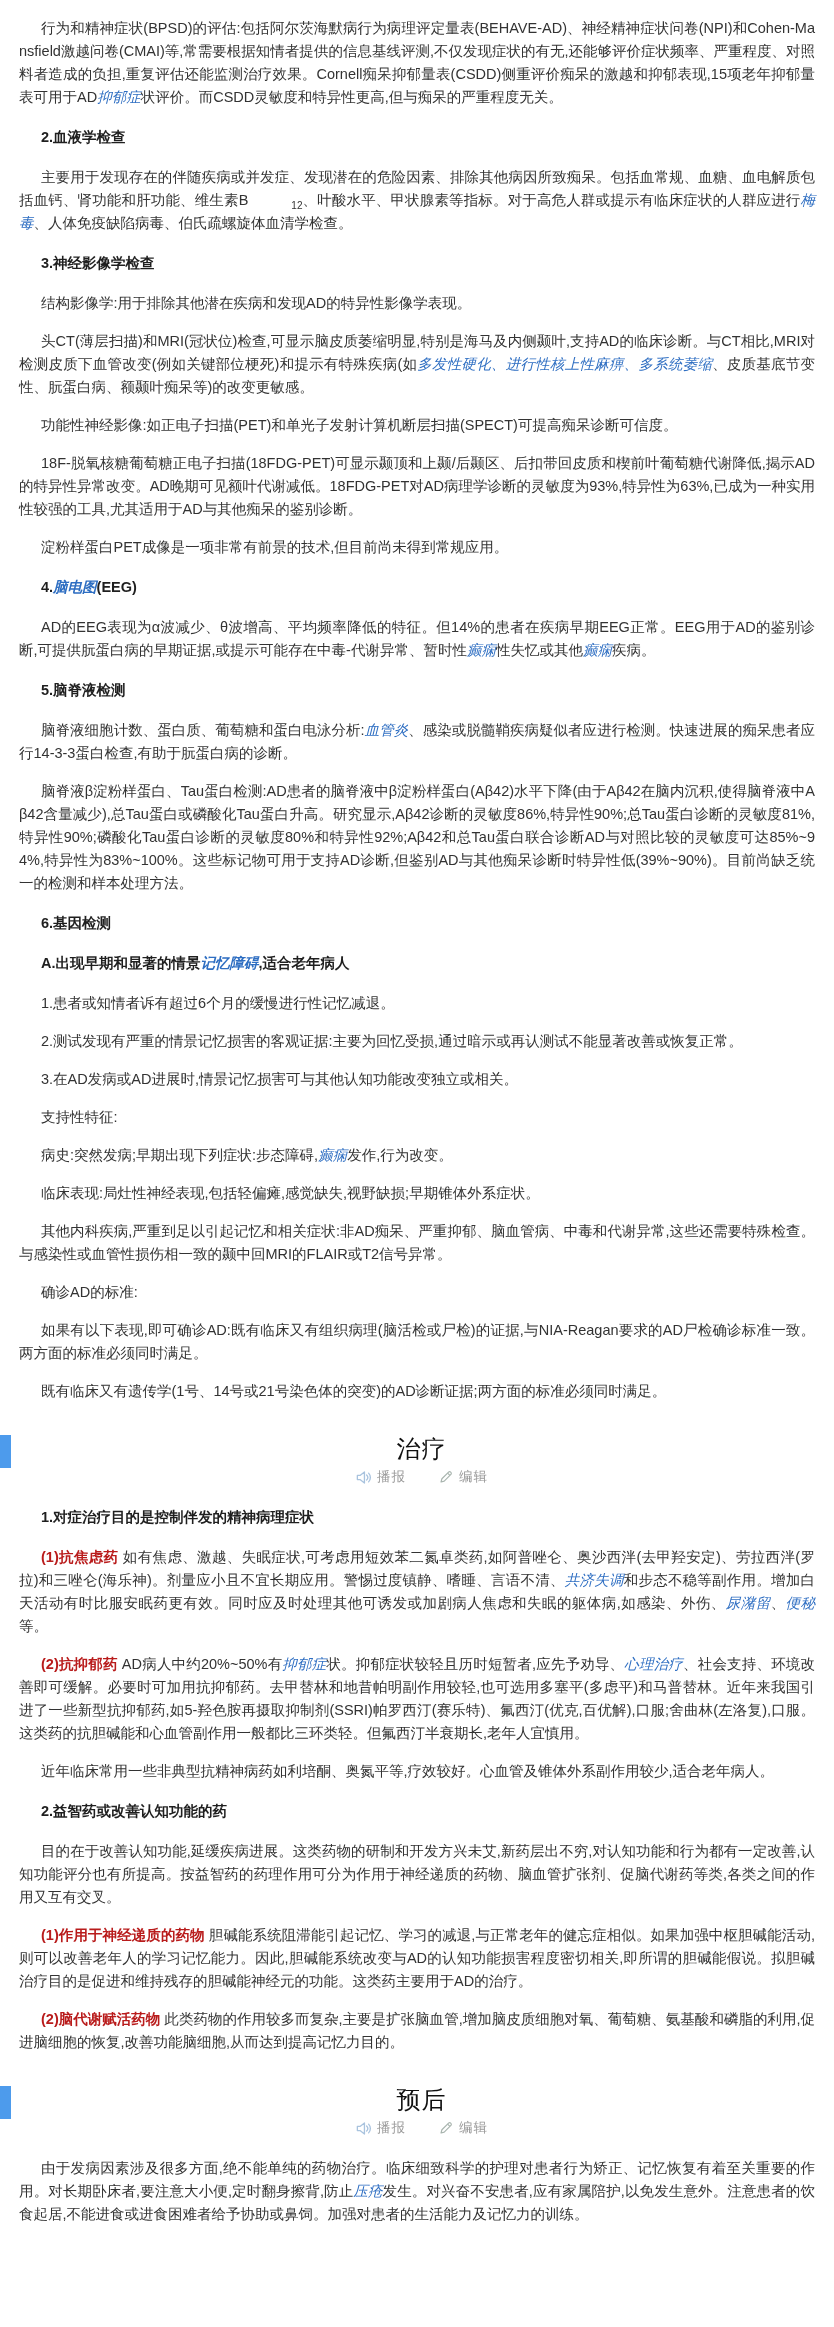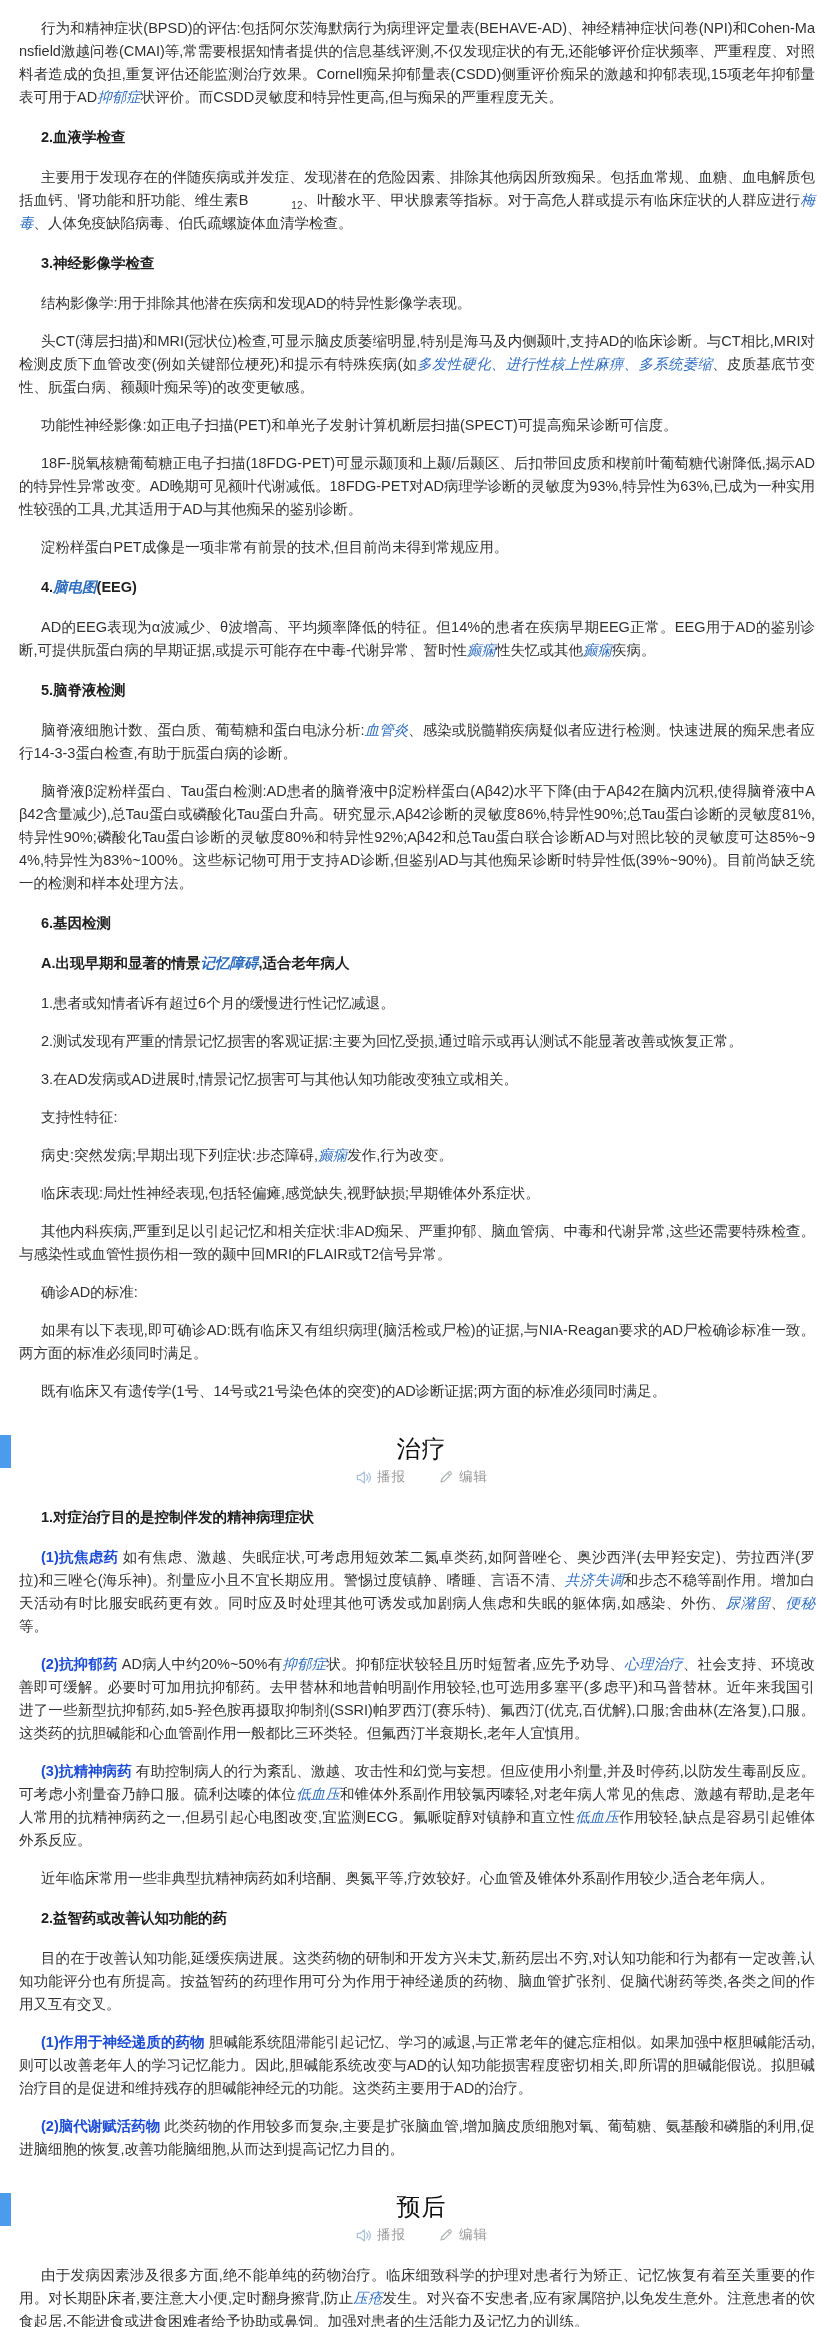--- a/index.html
+++ b/index.html
@@ -13,21 +13,21 @@
   p.paragraph, p.subhead{
     font-size:14.5px;
     line-height:23px;
     margin:15px 0;
     text-align:justify;
     text-indent:22px;
     color:#333;
     word-break:break-all;
   }
   p.subhead{font-weight:bold;color:#1f1f1f;margin:17px 0;}
-  p .b{font-weight:bold;color:#1d4ed8;}
+  p .b{font-weight:bold;color:#b91c1c;}
   a.term{color:var(--link,#2e6ec2);text-decoration:none;cursor:pointer;font-style:italic;}
   p.subhead a.term{font-weight:bold;}
   sub{font-size:10px;line-height:0;margin-left:43px;}
   h2.sec{
     position:relative;
     display:flex;
     align-items:center;
     margin:30px 0 20px 0;
     padding-left:9px;
     font-weight:400;
@@ -111,21 +111,20 @@
               <path d="M10.8 4.6l2.6 2.6" stroke="#a8b4ae" stroke-width="1.3"></path>
             </svg>
           </span>
           <span class="lbl">编辑</span>
         </span>
       </span>
     </h2>
     <p class="subhead"><span>1.对症治疗目的是控制伴发的精神病理症状</span></p>
     <p class="paragraph"><span class="b">(1)抗焦虑药</span><span> 如有焦虑、激越、失眠症状,可考虑用短效苯二氮卓类药,如阿普唑仑、奥沙西泮(去甲羟安定)、劳拉西泮(罗拉)和三唑仑(海乐神)。剂量应小且不宜长期应用。警惕过度镇静、嗜睡、言语不清、</span><a class="term">共济失调</a><span>和步态不稳等副作用。增加白天活动有时比服安眠药更有效。同时应及时处理其他可诱发或加剧病人焦虑和失眠的躯体病,如感染、外伤、</span><a class="term">尿潴留</a><span>、</span><a class="term">便秘</a><span>等。</span></p>
     <p class="paragraph"><span class="b">(2)抗抑郁药</span><span> AD病人中约20%~50%有</span><a class="term">抑郁症</a><span>状。抑郁症状较轻且历时短暂者,应先予劝导、</span><a class="term">心理治疗</a><span>、社会支持、环境改善即可缓解。必要时可加用抗抑郁药。去甲替林和地昔帕明副作用较轻,也可选用多塞平(多虑平)和马普替林。近年来我国引进了一些新型抗抑郁药,如5-羟色胺再摄取抑制剂(SSRI)帕罗西汀(赛乐特)、氟西汀(优克,百优解),口服;舍曲林(左洛复),口服。这类药的抗胆碱能和心血管副作用一般都比三环类轻。但氟西汀半衰期长,老年人宜慎用。</span></p>
-    <p class="paragraph"><span class="b">(3)抗精神病药</span><span> 有助控制病人的行为紊乱、激越、攻击性和幻觉与妄想。但应使用小剂量,并及时停药,以防发生毒副反应。可考虑小剂量奋乃静口服。硫利达嗪的体位</span><a class="term">低血压</a><span>和锥体外系副作用较氯丙嗪轻,对老年病人常见的焦虑、激越有帮助,是老年人常用的抗精神病药之一,但易引起心电图改变,宜监测ECG。氟哌啶醇对镇静和直立性</span><a class="term">低血压</a><span>作用较轻,缺点是容易引起锥体外系反应。</span></p>
     <p class="paragraph"><span>近年临床常用一些非典型抗精神病药如利培酮、奥氮平等,疗效较好。心血管及锥体外系副作用较少,适合老年病人。</span></p>
     <p class="subhead"><span>2.益智药或改善认知功能的药</span></p>
     <p class="paragraph"><span>目的在于改善认知功能,延缓疾病进展。这类药物的研制和开发方兴未艾,新药层出不穷,对认知功能和行为都有一定改善,认知功能评分也有所提高。按益智药的药理作用可分为作用于神经递质的药物、脑血管扩张剂、促脑代谢药等类,各类之间的作用又互有交叉。</span></p>
     <p class="paragraph"><span class="b">(1)作用于神经递质的药物</span><span> 胆碱能系统阻滞能引起记忆、学习的减退,与正常老年的健忘症相似。如果加强中枢胆碱能活动,则可以改善老年人的学习记忆能力。因此,胆碱能系统改变与AD的认知功能损害程度密切相关,即所谓的胆碱能假说。拟胆碱治疗目的是促进和维持残存的胆碱能神经元的功能。这类药主要用于AD的治疗。</span></p>
     <p class="paragraph"><span class="b">(2)脑代谢赋活药物</span><span> 此类药物的作用较多而复杂,主要是扩张脑血管,增加脑皮质细胞对氧、葡萄糖、氨基酸和磷脂的利用,促进脑细胞的恢复,改善功能脑细胞,从而达到提高记忆力目的。</span></p>
     <h2 class="sec">
       <span class="bar"></span>
       <span class="t">预后</span>
       <span class="rule"></span>
       <span class="actions">

